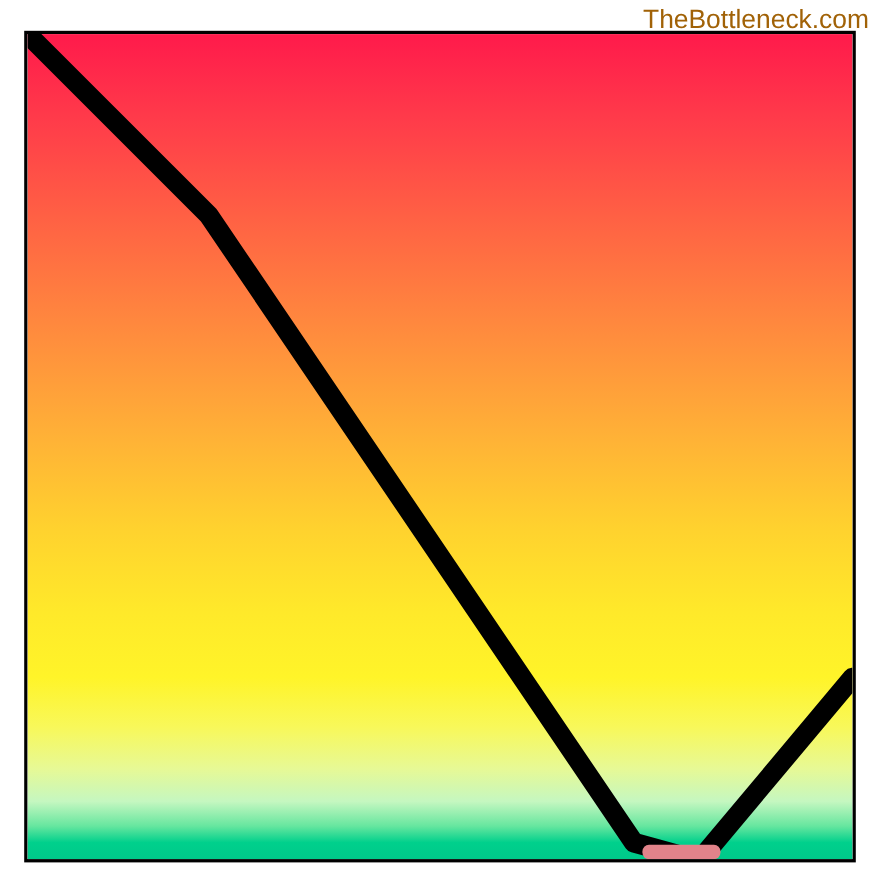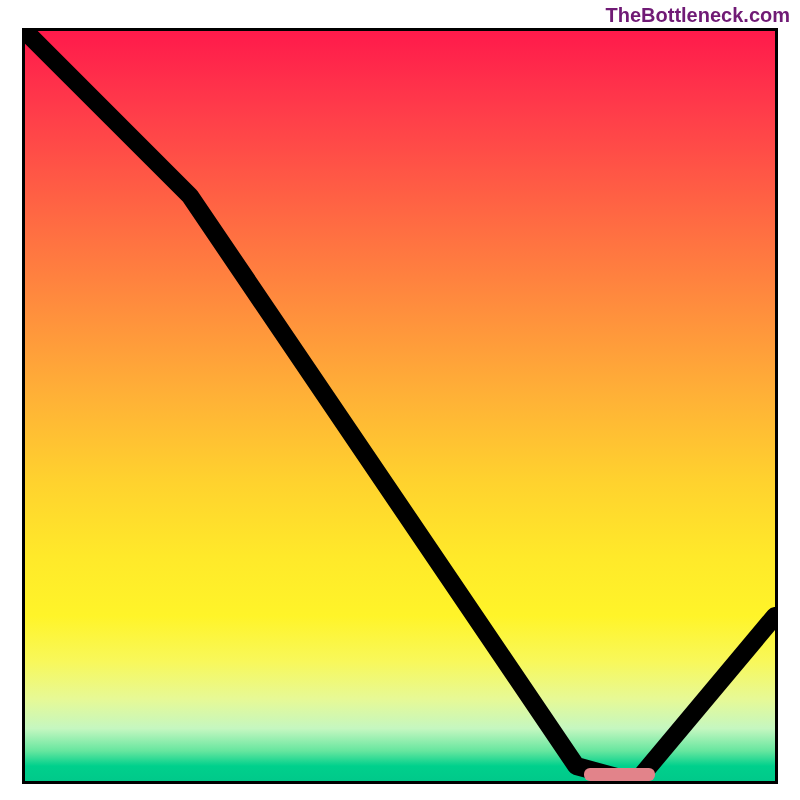--- a/index.html
+++ b/index.html
@@ -8,23 +8,23 @@
     height: 800px;
     background: #ffffff;
     font-family: Arial, Helvetica, sans-serif;
     position: relative;
     overflow: hidden;
   }
   .watermark {
     position: absolute;
     top: 4px;
     right: 10px;
-    font-size: 20px;
-    font-weight: bold;
-    color: #701a75;
+    font-size: 24px;
+    font-weight: normal;
+    color: #a16207;
     z-index: 10;
   }
   .frame {
     position: absolute;
     left: 22px;
     top: 28px;
     width: 756px;
     height: 756px;
     border: 3px solid #000000;
     overflow: hidden;

